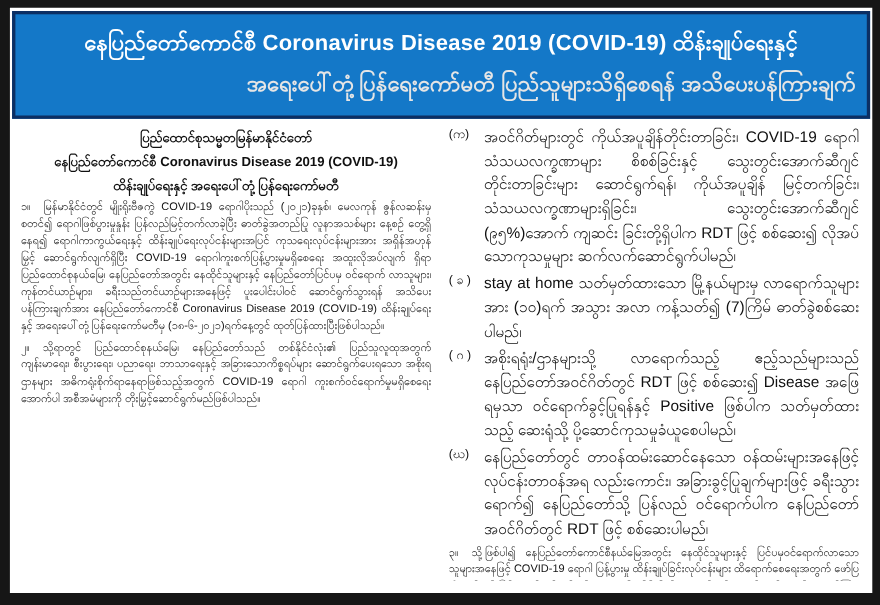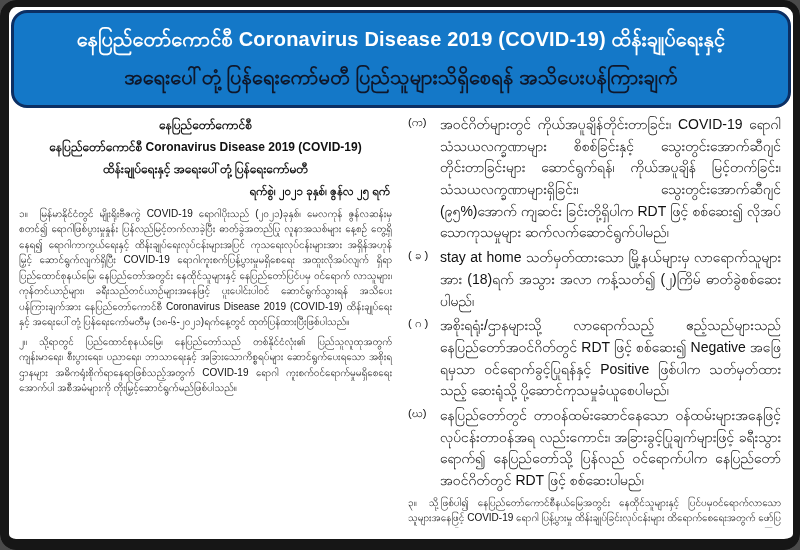--- a/index.html
+++ b/index.html
@@ -1,15 +1,15 @@
 <!DOCTYPE html>
 <html><head>
 <meta charset="utf-8">
 <style>
-  * { margin:0; padding:0; box-sizing:border-box;border-radius:16px; }
+  * { margin:0; padding:0; box-sizing:border-box; }
   html,body { background:#4a4a4a; }
   .page {
     position:relative;
     width:800px; height:550px;
     background:#ffffff;
     border-top:7px solid #161616;
     border-left:9px solid #161616;
     border-right:7px solid #161616;
     border-bottom:11px solid #161616;
     font-family:"Liberation Sans","DejaVu Sans",sans-serif;
@@ -80,54 +80,53 @@
     line-height:1.8;
   }
 </style>
 </head>
 <body>
 
 <div class="page">
 
   <div class="banner" style="background: rgb(20, 120, 200); border-color: rgb(12, 47, 99);">
     <div class="banner-line" style="color: rgb(255, 255, 255);">နေပြည်တော်ကောင်စီ Coronavirus Disease 2019 (COVID-19) ထိန်းချုပ်ရေးနှင့်</div>
-    <div class="banner-line" style="color: #0f172a;">အရေးပေါ်တုံ့ပြန်ရေးကော်မတီ  ပြည်သူများသိရှိစေရန် အသိပေးပန်ကြားချက်</div>
+    <div class="banner-line" style="color: #e5e5e5; text-align: right;">အရေးပေါ်တုံ့ပြန်ရေးကော်မတီ  ပြည်သူများသိရှိစေရန် အသိပေးပန်ကြားချက်</div>
   </div>
 
   <div class="body-area">
 
     <div class="col">
       <div class="letterhead">
-        <div class="letterhead-line">နေပြည်တော်ကောင်စီ</div>
+        <div class="letterhead-line">ပြည်ထောင်စုသမ္မတမြန်မာနိုင်ငံတော်</div>
         <div class="letterhead-line">နေပြည်တော်ကောင်စီ Coronavirus Disease 2019 (COVID-19)</div>
         <div class="letterhead-line">ထိန်းချုပ်ရေးနှင့် အရေးပေါ်တုံ့ပြန်ရေးကော်မတီ</div>
       </div>
 
-      <div class="date-line">ရက်စွဲ၊ ၂၀၂၁ ခုနှစ်၊ ဇွန်လ ၂၅ ရက်</div>
 
       <p class="para"><span class="marker">၁။</span><span>မြန်မာနိုင်ငံတွင် မျိုးရိုးဗီဇကွဲ COVID-19 ရောဂါပိုးသည် (၂၀၂၁)ခုနှစ်၊ မေလကုန် ဇွန်လဆန်းမှ စတင်၍ ရောဂါဖြစ်ပွားမှုနှုန်း ပြန်လည်မြင့်တက်လာခဲ့ပြီး ဓာတ်ခွဲအတည်ပြု လူနာအသစ်များ နေ့စဉ် တွေ့ရှိနေရ၍ ရောဂါကာကွယ်ရေးနှင့် ထိန်းချုပ်ရေးလုပ်ငန်းများအပြင် ကုသရေးလုပ်ငန်းများအား အရှိန်အဟုန်မြှင့် ဆောင်ရွက်လျက်ရှိပြီး COVID-19 ရောဂါကူးစက်ပြန့်ပွားမှုမရှိစေရေး အထူးလိုအပ်လျက် ရှိရာ ပြည်ထောင်စုနယ်မြေ၊ နေပြည်တော်အတွင်း နေထိုင်သူများနှင့် နေပြည်တော်ပြင်ပမှ ဝင်ရောက် လာသူများ၊ ကုန်တင်ယာဉ်များ၊ ခရီးသည်တင်ယာဉ်များအနေဖြင့် ပူးပေါင်းပါဝင် ဆောင်ရွက်သွားရန် အသိပေးပန်ကြားချက်အား နေပြည်တော်ကောင်စီ Coronavirus Disease 2019 (COVID-19) ထိန်းချုပ်ရေးနှင့် အရေးပေါ်တုံ့ပြန်ရေးကော်မတီမှ (၁၈-၆-၂၀၂၁)ရက်နေ့တွင် ထုတ်ပြန်ထားပြီးဖြစ်ပါသည်။</span></p>
 
       <p class="para"><span class="marker">၂။</span><span>သို့ရာတွင် ပြည်ထောင်စုနယ်မြေ၊ နေပြည်တော်သည် တစ်နိုင်ငံလုံး၏ ပြည်သူလူထုအတွက် ကျန်းမာရေး၊ စီးပွားရေး၊ ပညာရေး၊ ဘာသာရေးနှင့် အခြားသောကိစ္စရပ်များ ဆောင်ရွက်ပေးရသော အစိုးရဌာနများ အဓိကရုံးစိုက်ရာနေရာဖြစ်သည့်အတွက် COVID-19 ရောဂါ ကူးစက်ဝင်ရောက်မှုမရှိစေရေး အောက်ပါ အစီအမံများကို တိုးမြှင့်ဆောင်ရွက်မည်ဖြစ်ပါသည်။</span></p>
     </div>
 
     <div class="col">
 
       <div class="item">
         <div class="item-label">(က)</div>
         <div class="item-text">အဝင်ဂိတ်များတွင် ကိုယ်အပူချိန်တိုင်းတာခြင်း၊ COVID-19 ရောဂါ သံသယလက္ခဏာများ စိစစ်ခြင်းနှင့် သွေးတွင်းအောက်ဆီဂျင်တိုင်းတာခြင်းများ ဆောင်ရွက်ရန်၊ ကိုယ်အပူချိန် မြင့်တက်ခြင်း၊ သံသယလက္ခဏာများရှိခြင်း၊ သွေးတွင်းအောက်ဆီဂျင် (၉၅%)အောက် ကျဆင်း ခြင်းတို့ရှိပါက RDT ဖြင့် စစ်ဆေး၍ လိုအပ်သောကုသမှုများ ဆက်လက်ဆောင်ရွက်ပါမည်၊</div>
       </div>
 
       <div class="item">
         <div class="item-label">( ခ )</div>
-        <div class="item-text">stay at home သတ်မှတ်ထားသော မြို့နယ်များမှ လာရောက်သူများအား (18)ရက် အသွား အလာ ကန့်သတ်၍ (၂)ကြိမ် ဓာတ်ခွဲစစ်ဆေးပါမည်၊</div>
+        <div class="item-text">stay at home သတ်မှတ်ထားသော မြို့နယ်များမှ လာရောက်သူများအား (၁၀)ရက် အသွား အလာ ကန့်သတ်၍ (7)ကြိမ် ဓာတ်ခွဲစစ်ဆေးပါမည်၊</div>
       </div>
 
       <div class="item">
         <div class="item-label">( ဂ )</div>
-        <div class="item-text">အစိုးရရုံး/ဌာနများသို့ လာရောက်သည့် ဧည့်သည်များသည် နေပြည်တော်အဝင်ဂိတ်တွင် RDT ဖြင့် စစ်ဆေး၍ Negative အဖြေရမှသာ ဝင်ရောက်ခွင့်ပြုရန်နှင့် Positive ဖြစ်ပါက သတ်မှတ်ထားသည့် ဆေးရုံသို့ ပို့ဆောင်ကုသမှုခံယူစေပါမည်၊</div>
+        <div class="item-text">အစိုးရရုံး/ဌာနများသို့ လာရောက်သည့် ဧည့်သည်များသည် နေပြည်တော်အဝင်ဂိတ်တွင် RDT ဖြင့် စစ်ဆေး၍ Disease အဖြေရမှသာ ဝင်ရောက်ခွင့်ပြုရန်နှင့် Positive ဖြစ်ပါက သတ်မှတ်ထားသည့် ဆေးရုံသို့ ပို့ဆောင်ကုသမှုခံယူစေပါမည်၊</div>
       </div>
 
       <div class="item">
         <div class="item-label">(ဃ)</div>
         <div class="item-text">နေပြည်တော်တွင် တာဝန်ထမ်းဆောင်နေသော ဝန်ထမ်းများအနေဖြင့် လုပ်ငန်းတာဝန်အရ လည်းကောင်း၊ အခြားခွင့်ပြုချက်များဖြင့် ခရီးသွားရောက်၍ နေပြည်တော်သို့ ပြန်လည် ဝင်ရောက်ပါက နေပြည်တော်အဝင်ဂိတ်တွင် RDT ဖြင့် စစ်ဆေးပါမည်၊</div>
       </div>
 
       <p class="para"><span class="marker">၃။</span><span>သို့ဖြစ်ပါ၍ နေပြည်တော်ကောင်စီနယ်မြေအတွင်း နေထိုင်သူများနှင့် ပြင်ပမှဝင်ရောက်လာသော သူများအနေဖြင့် COVID-19 ရောဂါ ပြန့်ပွားမှု ထိန်းချုပ်ခြင်းလုပ်ငန်းများ ထိရောက်စေရေးအတွက် ဖော်ပြပါ ထပ်မံတိုးမြှင့်ဆောင်ရွက်မည့်အစီအမံများကို သိရှိလိုက်နာဆောင်ရွက်သွားရန် ထပ်မံအသိပေး ပန်ကြားပါသည်။</span></p>
 
       <div class="signature">

